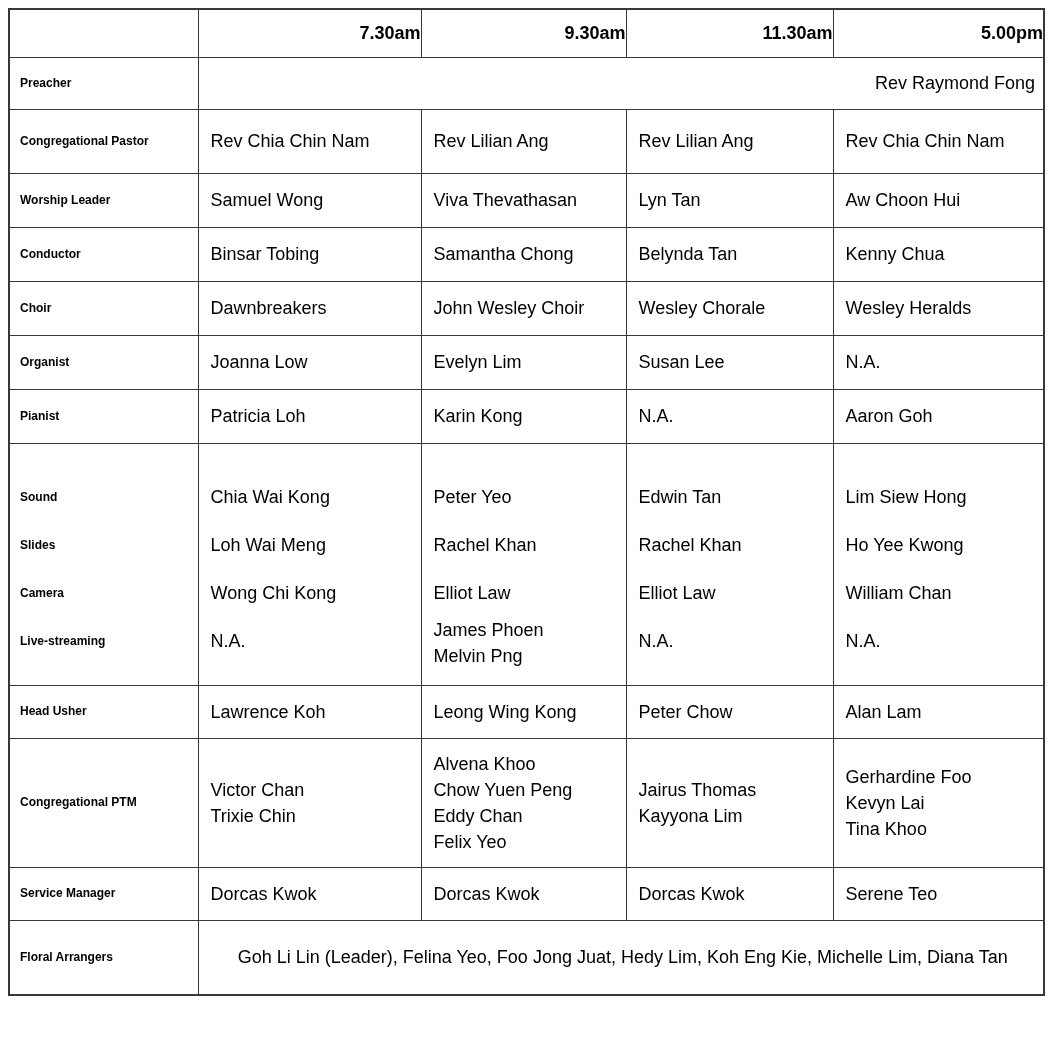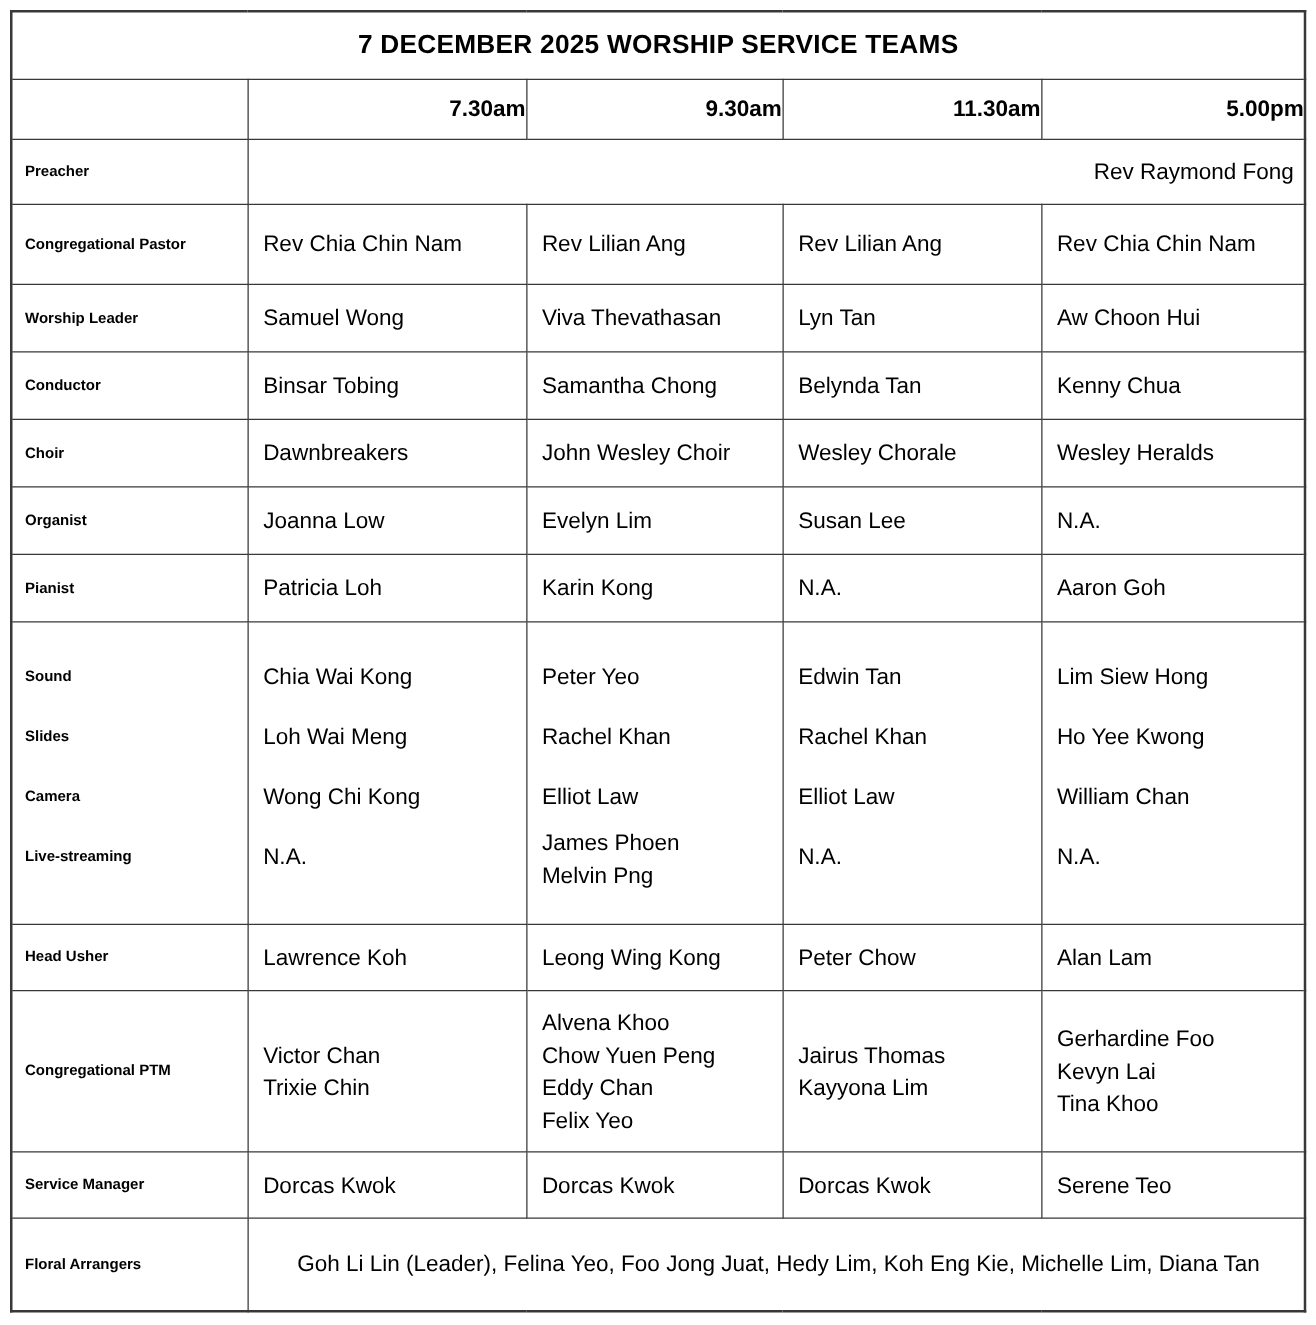--- a/index.html
+++ b/index.html
@@ -40,44 +40,41 @@
     line-height: 25px;
     padding: 2px 6px 2px 10px;
   }
   .val {
     padding: 4px 8px 4px 12px;
     line-height: 26px;
   }
   .span-center { text-align: right; padding-left: 0; }
   .span-left { text-align: center; }
 
-  td.group { vertical-align: top; padding-top: 6px; padding-bottom: 0; }
+  td.group { vertical-align: top; padding-top: 16px; padding-bottom: 0; }
   .stack { display: flex; flex-direction: column; padding-top: 13px; }
   .sub {
     min-height: 48px;
     display: flex; flex-direction: column; justify-content: center;
     line-height: 26px;
   }
 </style>
 </head>
 <body>
 
 <div class="page">
   <table class="tbl">
     <colgroup>
       <col style="width:189px">
       <col style="width:223px">
       <col style="width:205px">
       <col style="width:207px">
       <col style="width:211px">
     </colgroup>
     <tbody id="table-body">
-      <tr class="title-row" style="height:54px">
-        <td colspan="5">7 DECEMBER 2025 WORSHIP SERVICE TEAMS</td>
-      </tr>
     <tr style="height: 48px;">
           <th></th>
           <th>7.30am</th>
           <th>9.30am</th>
           <th>11.30am</th>
           <th>5.00pm</th>
         </tr>
         <tr style="height: 52px;">
           <td class="label-cell">Preacher</td>
           <td colspan="4" class="val span-center">

